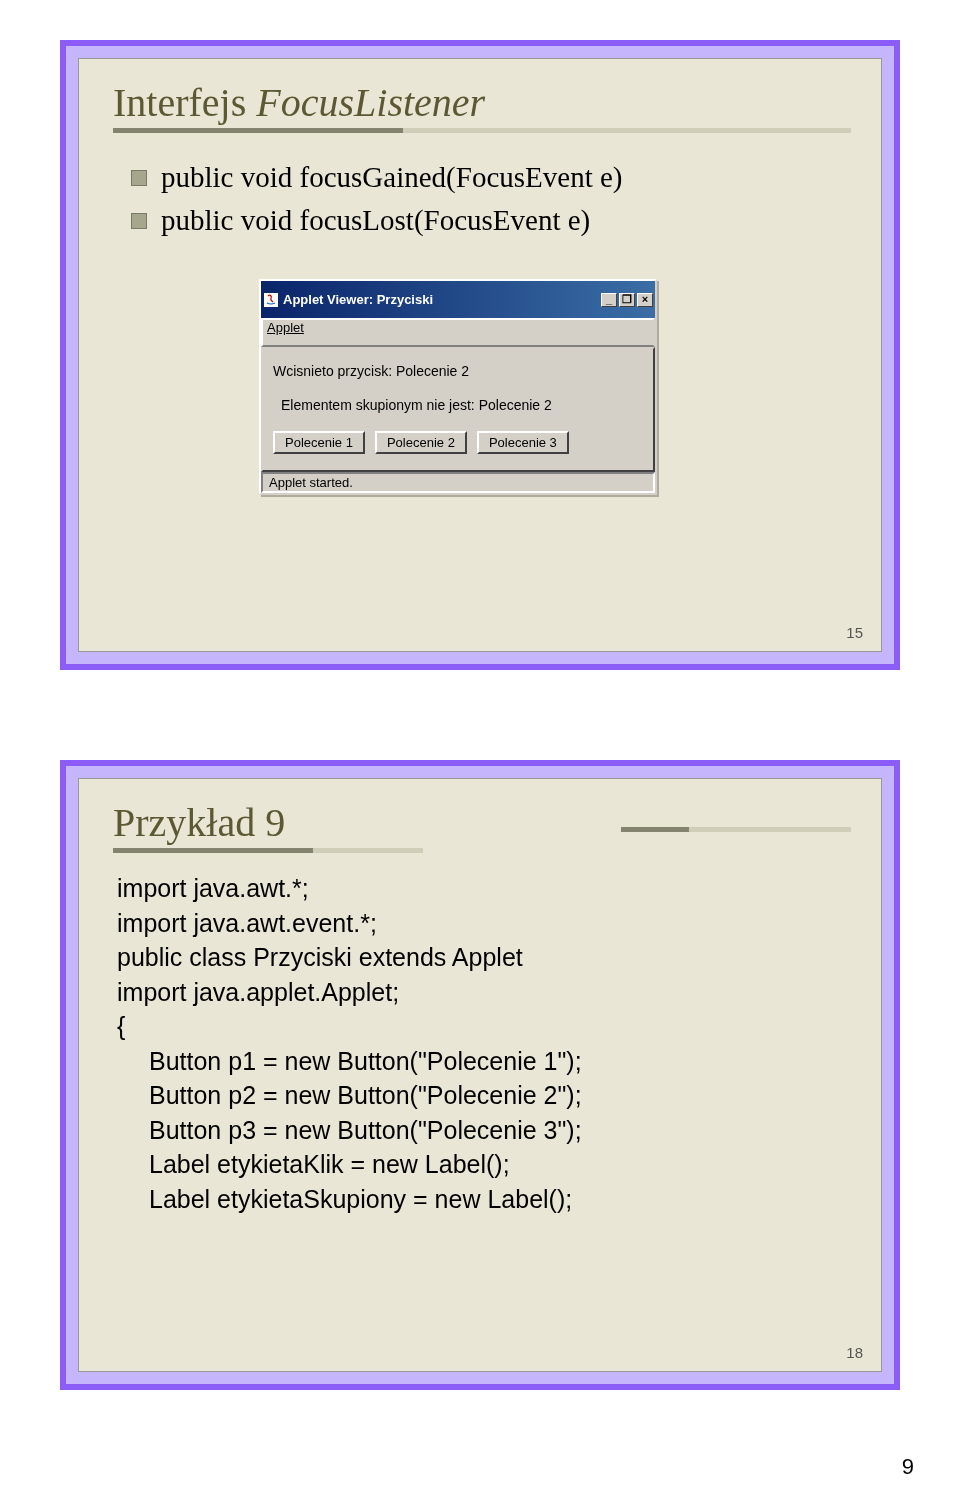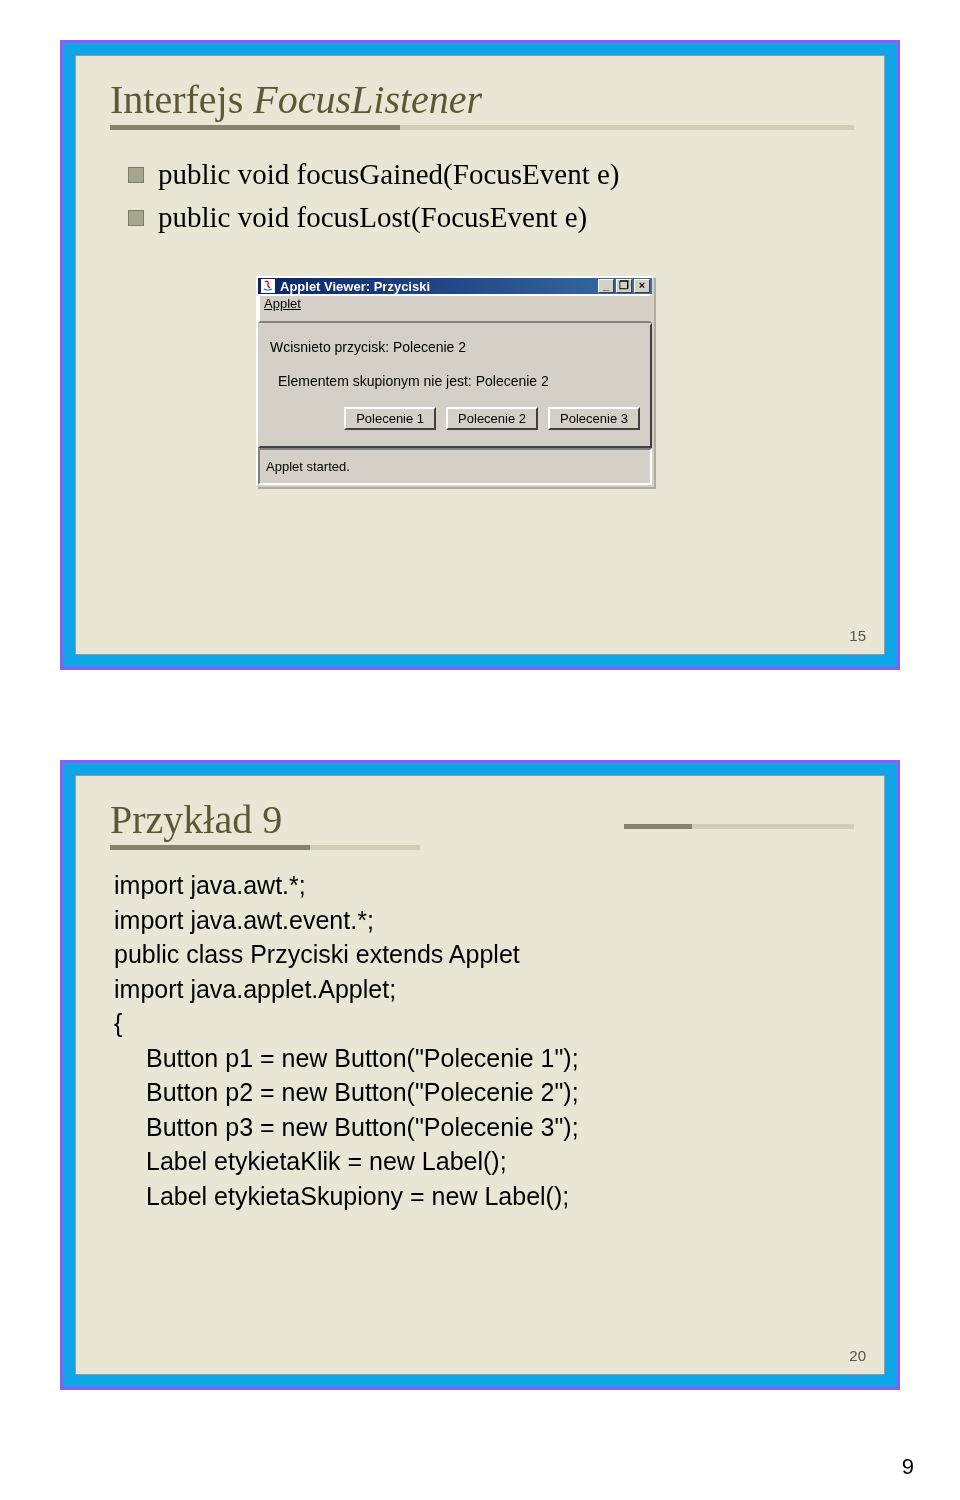--- a/index.html
+++ b/index.html
@@ -14,22 +14,22 @@
     height: 1500px;
     overflow: hidden;
   }
 
   
   .slide-wrap {
     position: absolute;
     left: 60px;
     width: 840px;
     height: 630px;
-    border: 3px solid #8b5cf6;
-    background: #0ea5e9;
+    border: 6px solid #8b5cf6;
+    background: #c4b5fd;
   }
   .s1 { top: 40px; }
   .s2 { top: 760px; }
 
   .slide-inner {
     margin: 12px;
     background: #e9e6d5;
     border: 1px solid #999;
     height: calc(100% - 24px);
     position: relative;
@@ -117,21 +117,21 @@
     width: 398px;
     font-family: sans-serif;
     font-size: 14px;
     box-shadow: 2px 2px 0 rgba(0,0,0,0.25);
   }
   .titlebar {
     display: flex;
     align-items: center;
     background: linear-gradient(to right, #0a246a, #3a6ea5);
     color: #fff;
-    height: 16px;
+    height: 37px;
     padding: 0 2px;
   }
   .titlebar .icon {
     width: 16px; height: 16px;
     display: inline-flex;
     align-items: center; justify-content: center;
     margin-right: 4px;
   }
   .titlebar .title-text {
     flex: 1;
@@ -173,42 +173,42 @@
   }
   .applet-text {
     text-align: left;
     font-family: Arial, sans-serif;
     font-size: 14px;
     margin-bottom: 18px;
     color: #000;
   }
   .applet-row {
     display: flex;
-    justify-content: flex-end;
+    justify-content: flex-start;
     gap: 10px;
     margin-top: 6px;
     margin-bottom: 10px;
   }
   .applet-btn {
     background: #d4d0c8;
     border: 2px solid #fff;
     border-right-color: #404040;
     border-bottom-color: #404040;
     padding: 2px 10px;
     font-family: Arial, sans-serif;
     font-size: 13px;
   }
   .statusbar {
     background: #d4d0c8;
     border: 2px solid #808080;
     border-right-color: #fff;
     border-bottom-color: #fff;
     font-family: Arial, sans-serif;
     font-size: 13px;
-    padding: 9px 6px;
+    padding: 1px 6px;
   }
   .applet-outer-border {
     border: 2px solid #d4d0c8;
     border-top-color: #fff;
     border-left-color: #fff;
   }
 
   .slide-num {
     position: absolute;
     bottom: 10px;
@@ -320,18 +320,18 @@
         <div>public class Przyciski extends Applet</div>
         <div>import java.applet.Applet;</div>
         <div>{</div>
         <div class="indent">  Button p1 = new Button("Polecenie 1");</div>
         <div class="indent">  Button p2 = new Button("Polecenie 2");</div>
         <div class="indent">  Button p3 = new Button("Polecenie 3");</div>
         <div class="indent">  Label etykietaKlik = new Label();</div>
         <div class="indent">  Label etykietaSkupiony = new Label();</div>
       </div>
 
-      <div class="slide-num">20</div>
+      <div class="slide-num">18</div>
     </div>
   </div>
 
   <div class="page-num">9</div>
 </div>
 
 </body></html>

